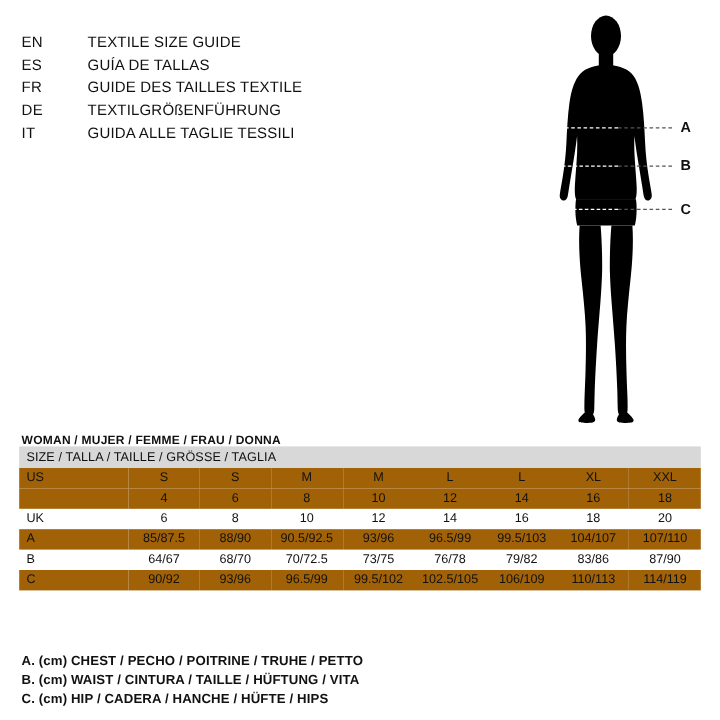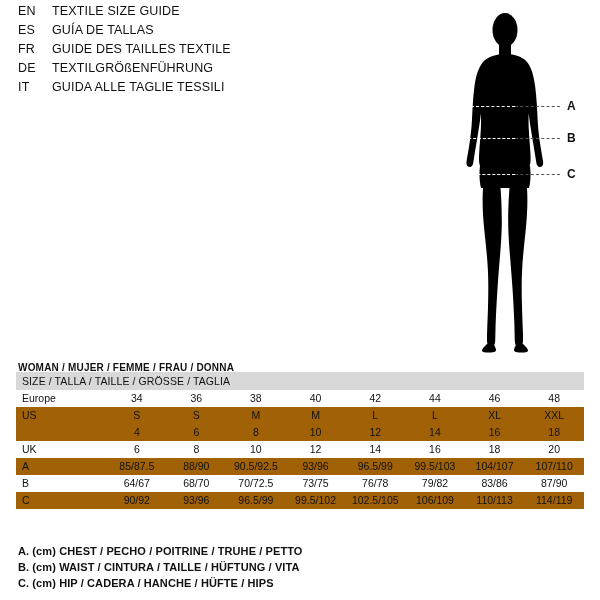--- a/index.html
+++ b/index.html
@@ -17,40 +17,41 @@
   .page {
     position: relative;
     width: 600px;
     height: 600px;
     box-sizing: border-box;
   }
 
   
   .lang-block {
     position: absolute;
-    top: 4px;
+    top: 28px;
     left: 18px;
     width: 330px;
   }
   .lang-row {
     display: flex;
     align-items: baseline;
     height: 19px;
   }
   .lang-code {
     width: 34px;
     flex: 0 0 34px;
     font-size: 12.5px;
     letter-spacing: 0.2px;
     color: #111;
   }
   .lang-title {
     font-size: 12.5px;
     letter-spacing: 0.15px;
     color: #111;
+    margin-left: 21px;
   }
 
   
   .figure-wrap {
     position: absolute;
     left: 400px;
     top: 8px;
     width: 200px;
     height: 370px;
   }
@@ -257,31 +258,20 @@
 
   <div class="woman-heading">WOMAN / MUJER / FEMME / FRAU / DONNA</div>
 
   <div class="table-wrap">
     <table class="size-table">
       <tbody>
         <tr class="header-row">
           <td colspan="9">SIZE / TALLA / TAILLE / GRÖSSE / TAGLIA</td>
         </tr>
 
-        <tr>
-          <td class="rowlabel">Europe</td>
-          <td class="val">34</td>
-          <td class="val">36</td>
-          <td class="val">38</td>
-          <td class="val">40</td>
-          <td class="val">42</td>
-          <td class="val">44</td>
-          <td class="val">46</td>
-          <td class="val">48</td>
-        </tr>
 
         <tr class="shaded">
           <td class="rowlabel">US</td>
           <td class="val">S</td>
           <td class="val">S</td>
           <td class="val">M</td>
           <td class="val">M</td>
           <td class="val">L</td>
           <td class="val">L</td>
           <td class="val">XL</td>

